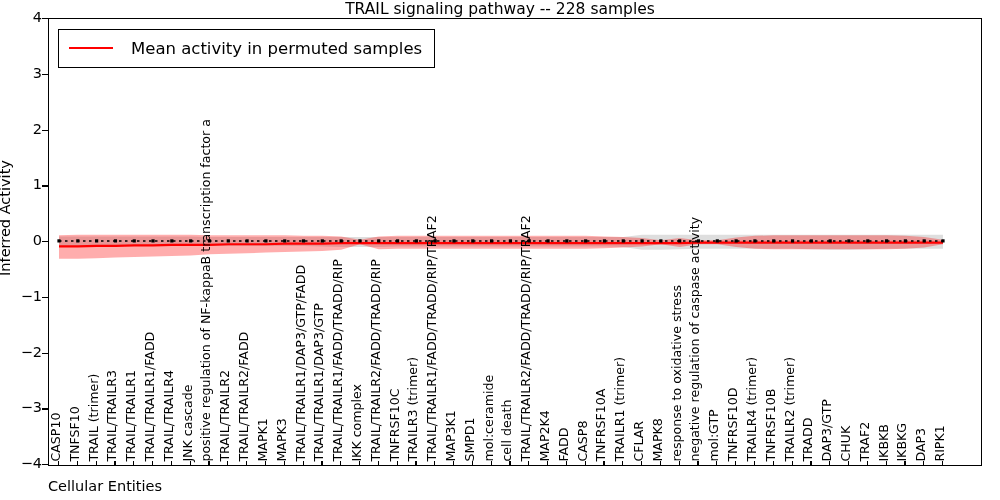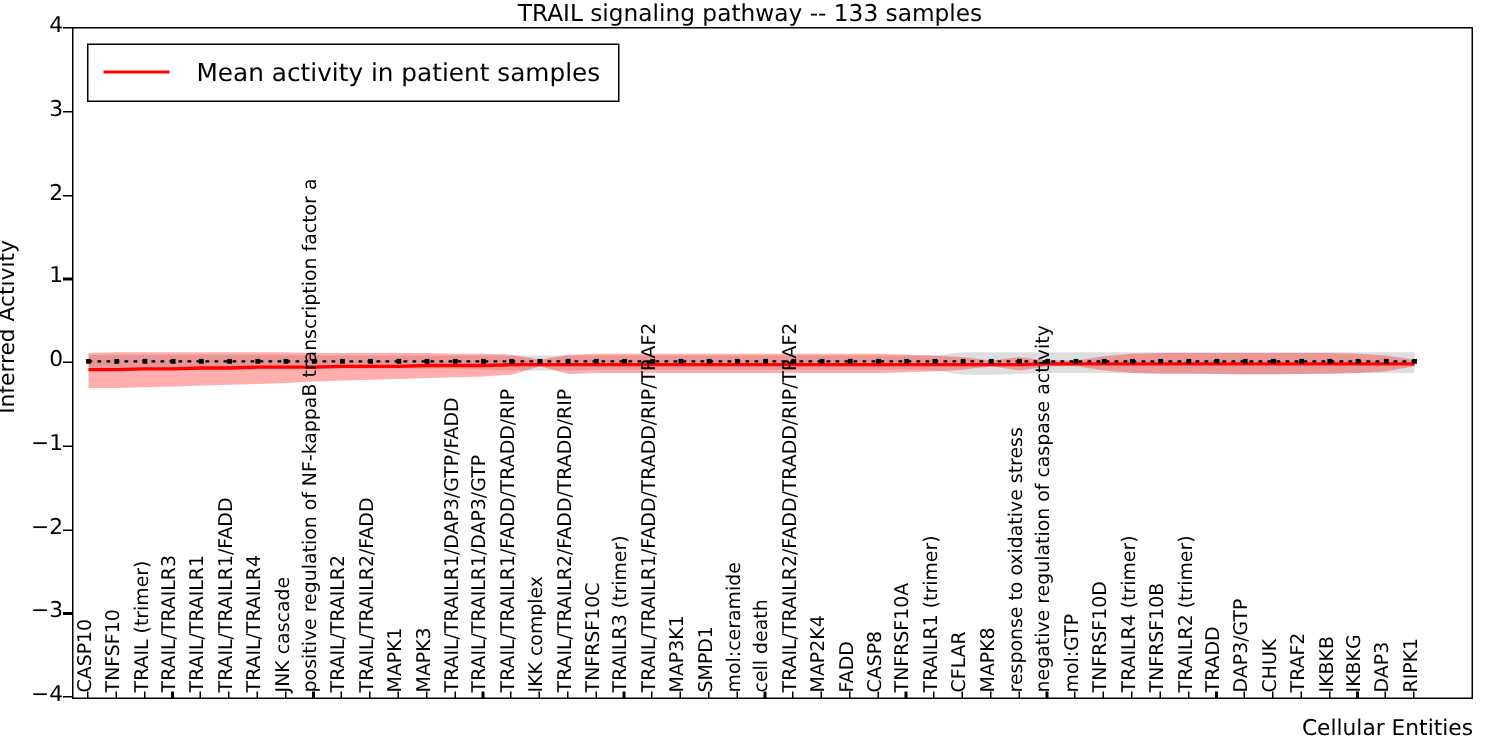--- a/index.html
+++ b/index.html
@@ -79,21 +79,21 @@
     width: 6px;
     height: 1.4px;
     background: #000000;
   }
   
   #x-axis-label {
     position: absolute;
     left: 48px;
     top: 478px;
     width: 934px;
-    text-align: right;
+    text-align: left;
     font-size: 14.5px;
     color: #000000;
   }
   #xtick-layer {
     position: absolute;
     left: 48px;
     top: 18px;
     width: 934px;
     height: 448px;
     pointer-events: none;
@@ -140,21 +140,21 @@
     font-size: 16.5px;
     color: #000000;
     white-space: nowrap;
   }
 </style>
 </head>
 <body>
 
 <div id="figure">
 
-  <div id="chart-title">TRAIL signaling pathway -- 133 samples</div>
+  <div id="chart-title">TRAIL signaling pathway -- 228 samples</div>
 
   <div id="ytick-labels">
       <div class="ytick-label" style="top: -8px;">4</div>
       <div class="ytick-mark" style="top: 0px;"></div>
       <div class="ytick-label" style="top: 47.75px;">3</div>
       <div class="ytick-mark" style="top: 55.75px;"></div>
       <div class="ytick-label" style="top: 103.5px;">2</div>
       <div class="ytick-mark" style="top: 111.5px;"></div>
       <div class="ytick-label" style="top: 159.25px;">1</div>
       <div class="ytick-mark" style="top: 167.25px;"></div>
@@ -326,17 +326,17 @@
       <div class="xtick-mark" style="left: 875.191px;"></div>
       <div class="xtick-label" style="left: 899px;">RIPK1</div>
       <div class="xtick-mark" style="left: 894px;"></div>
     </div>
 
   <div id="x-axis-label">Cellular Entities</div>
 
   <div id="legend">
     <div class="legend-row">
       <div class="legend-swatch" style="background: rgb(255, 0, 0);"></div>
-      <div class="legend-text">Mean activity in patient samples</div>
+      <div class="legend-text">Mean activity in permuted samples</div>
     </div>
   </div>
 
 </div>
 
 </body></html>

